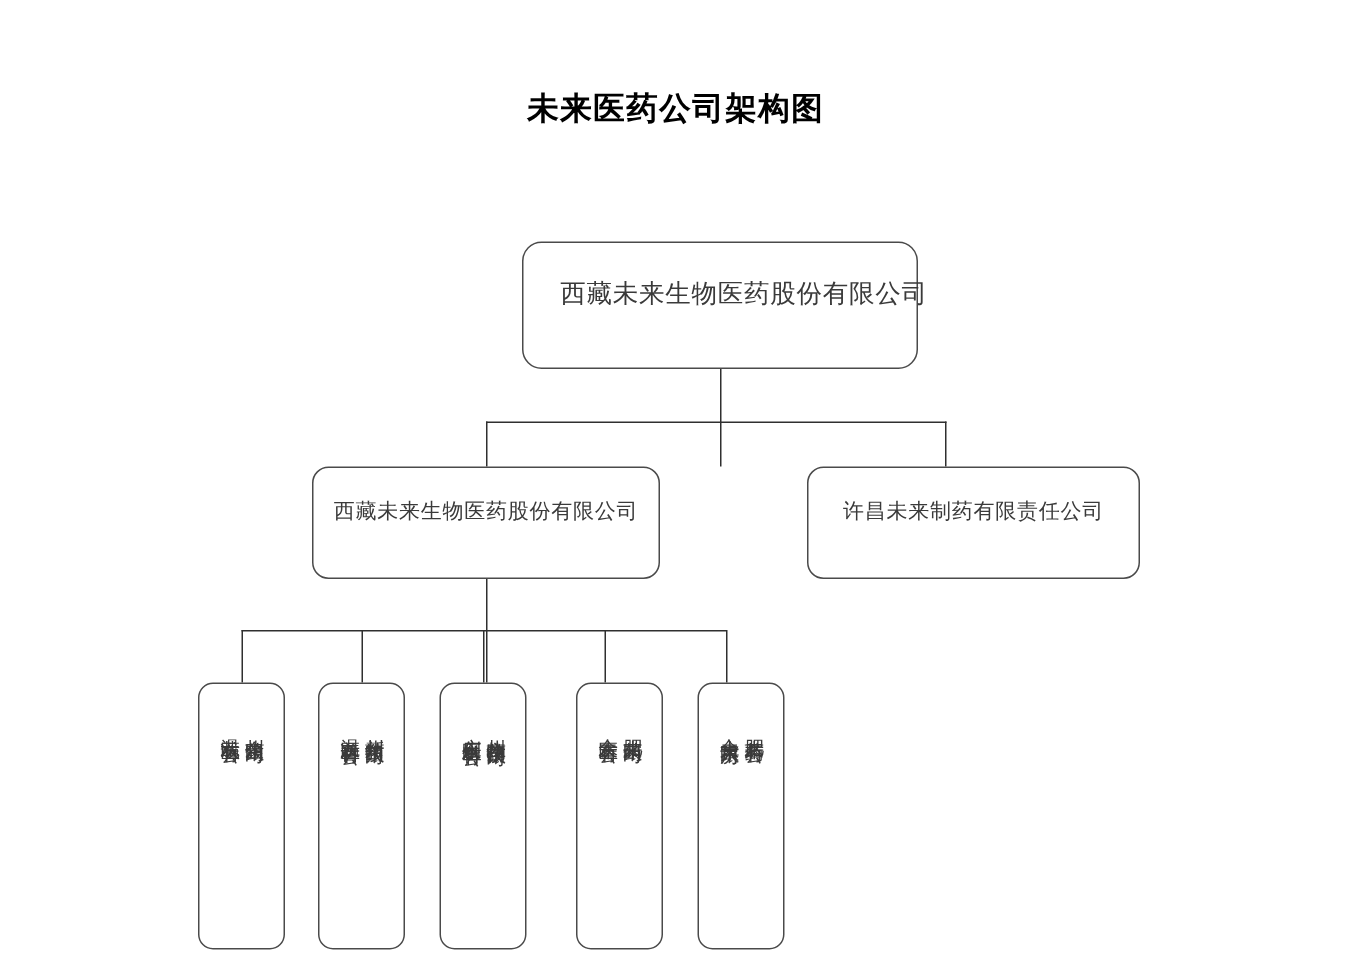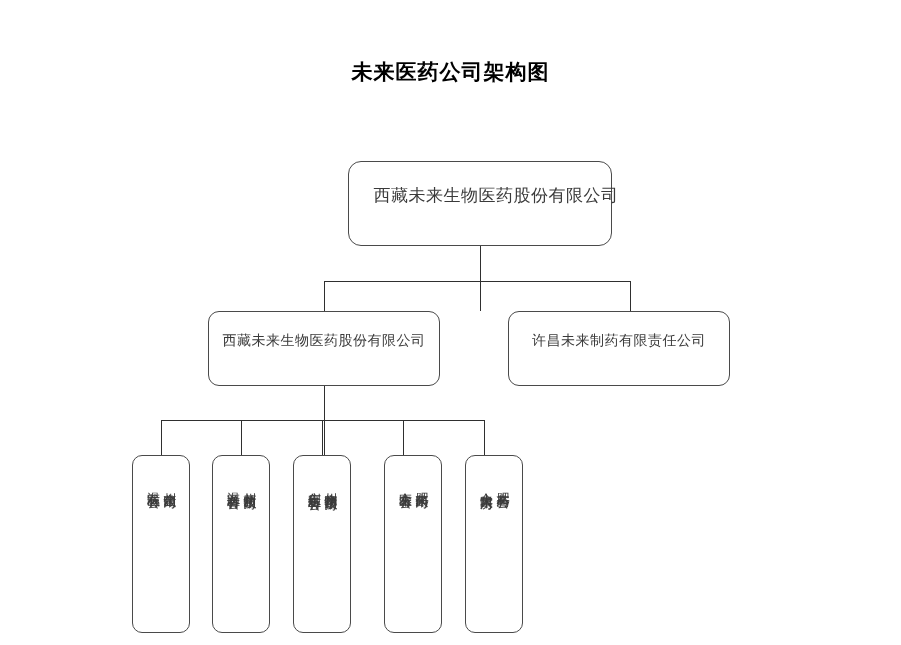--- a/index.html
+++ b/index.html
@@ -64,21 +64,21 @@
     font-size: 17px;
     letter-spacing: 0.5px;
   }
 
   
   .node-l2 {
     top: 311px;
     height: 75px;
   }
   .node-l2-left  { left: 208px; width: 232px; }
-  .node-l2-right { left: 508px; width: 222px; }
+  .node-l2-right { left: 538px; width: 222px; }
   .node-l2 .node-label {
     position: absolute;
     left: 0;
     top: 20px;
     width: 100%;
     text-align: center;
     font-size: 14px;
     letter-spacing: 0.5px;
   }
 

